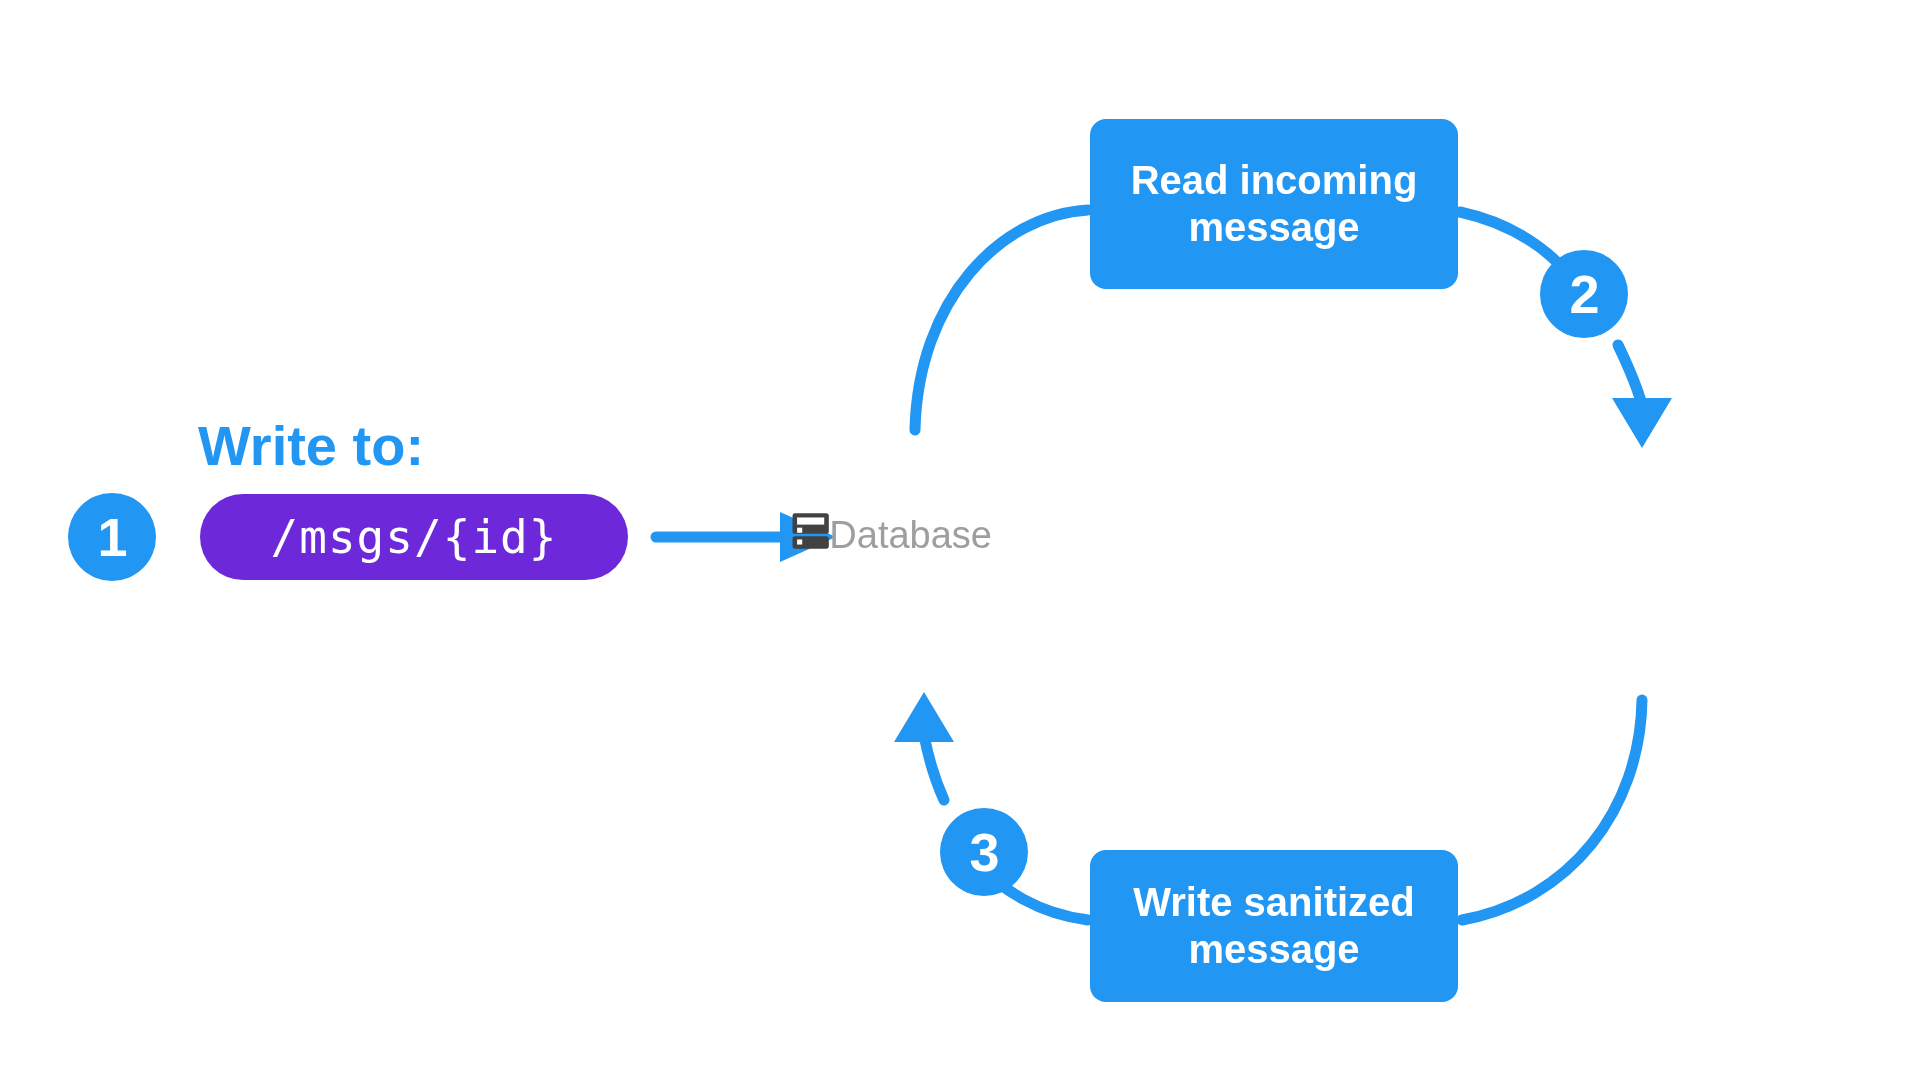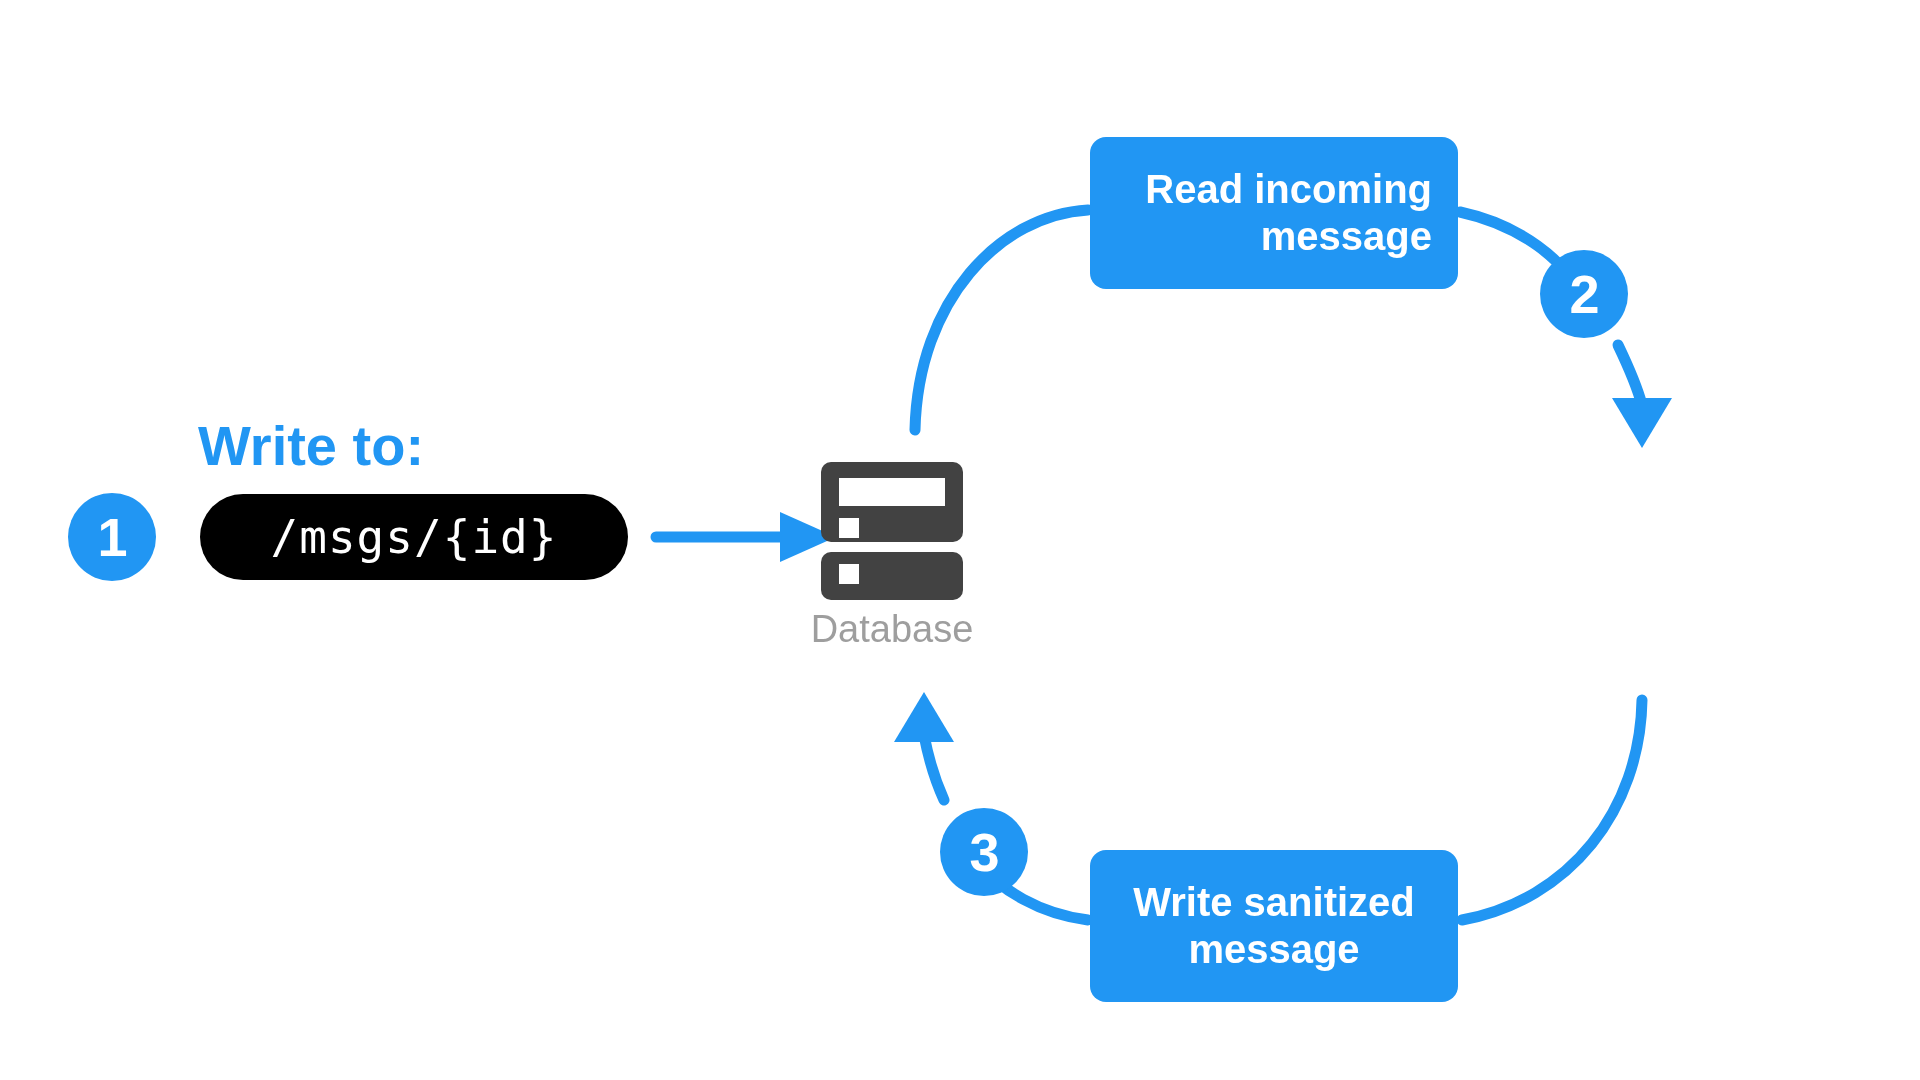--- a/index.html
+++ b/index.html
@@ -58,21 +58,21 @@
   }
 
   
   #path-pill {
     position: absolute;
     left: 200px;
     top: 494px;
     width: 428px;
     height: 86px;
     border-radius: 43px;
-    background: #000000;
+    background: #6d28d9;
     display: flex;
     align-items: center;
     justify-content: center;
   }
   #path-pill-text {
     font-family: "DejaVu Sans Mono", "Liberation Mono", monospace;
     font-size: 46px;
     color: #ffffff;
     letter-spacing: 1px;
     white-space: nowrap;
@@ -86,28 +86,28 @@
     display: flex;
     align-items: center;
     justify-content: center;
     text-align: center;
     color: #ffffff;
     font-size: 40px;
     font-weight: bold;
     line-height: 1.18;
     padding: 0 26px;
   }
-  #box-read  { left: 1090px; top: 137px; width: 368px; height: 152px; text-align: right; }
+  #box-read  { left: 1090px; top: 119px; width: 368px; height: 170px; }
   #box-write { left: 1090px; top: 850px; width: 368px; height: 152px; text-align: center; }
 
   
   .node {
     position: absolute;
     display: flex;
-    flex-direction: column;
+    flex-direction: row;
     align-items: center;
   }
   #node-database { left: 792px;  top: 462px; width: 200px; }
   #node-functions { left: 1500px; top: 450px; width: 220px; }
 
   .node-caption {
     margin-top: 8px;
     font-size: 38px;
     color: #9e9e9e;
     white-space: nowrap;

